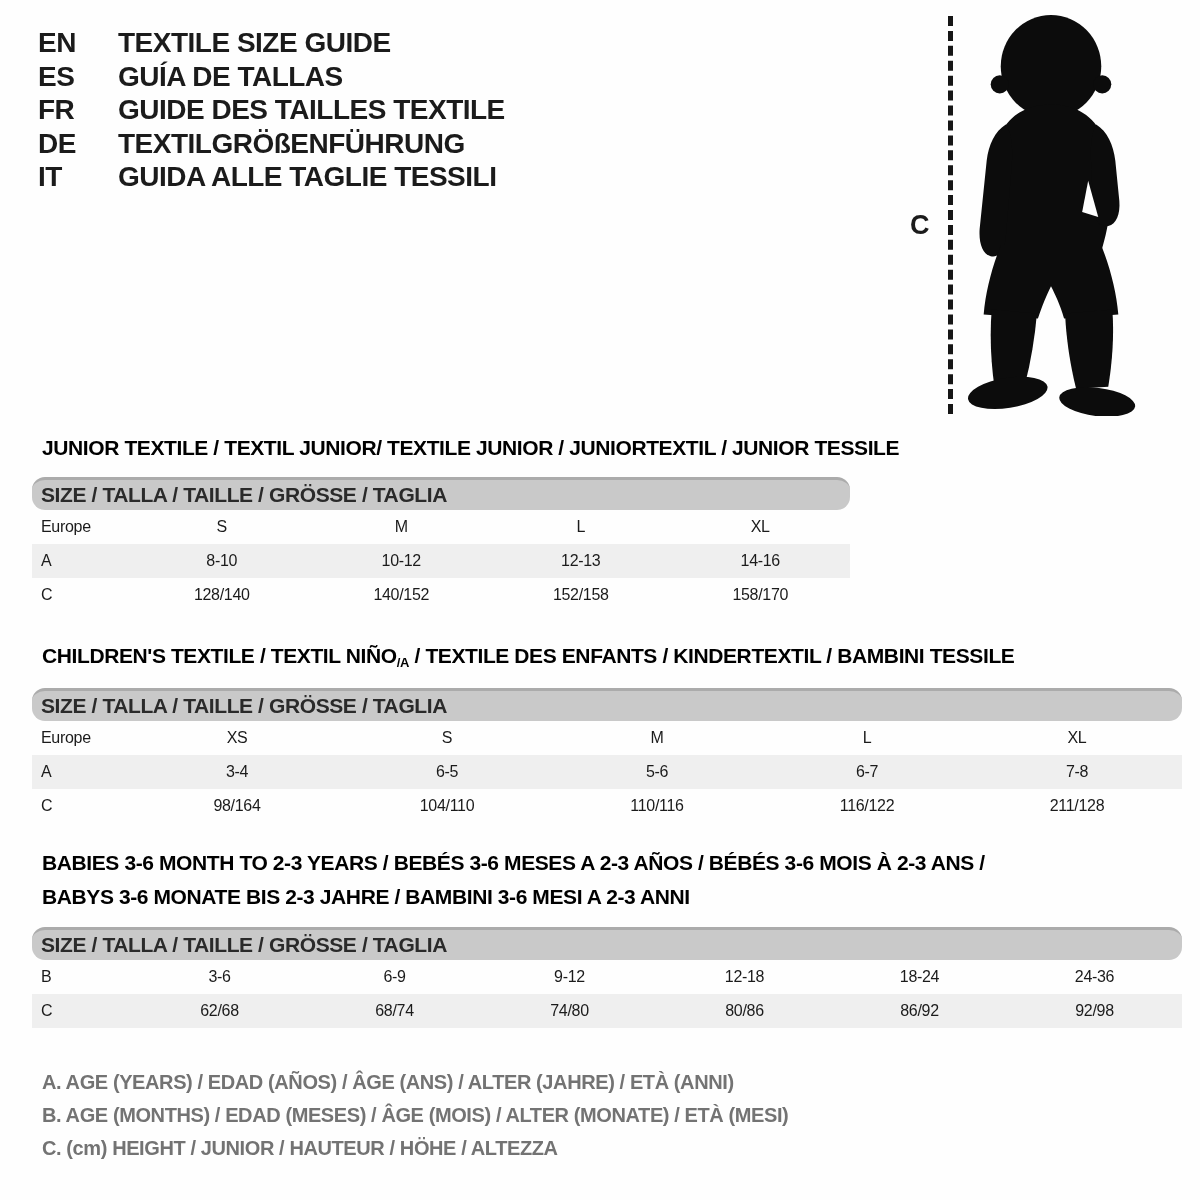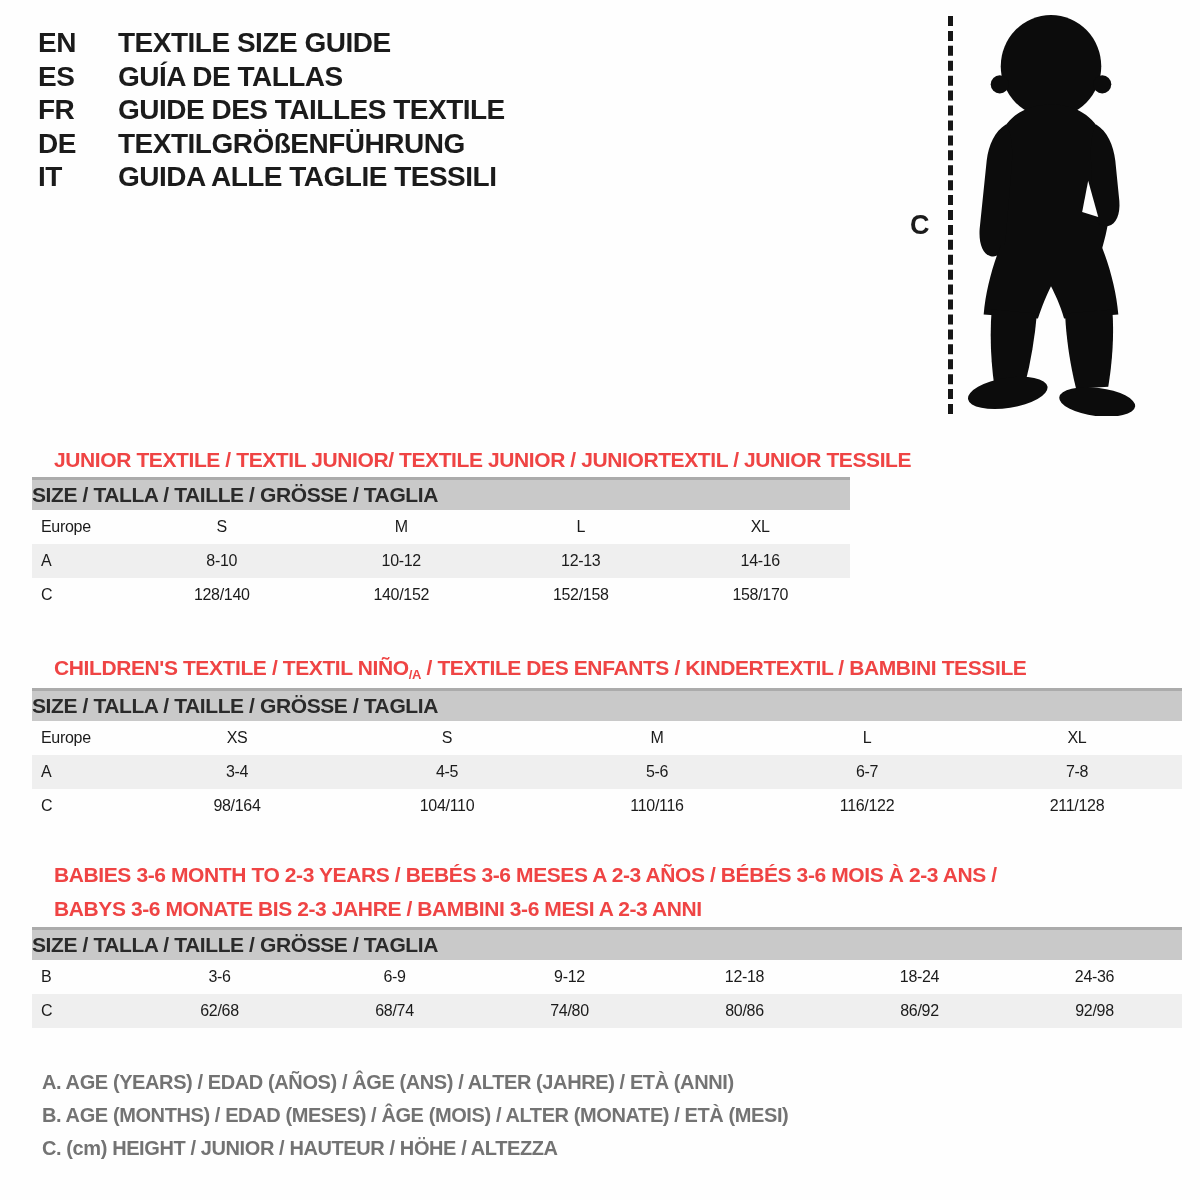--- a/index.html
+++ b/index.html
@@ -13,36 +13,36 @@
   .langs { position:absolute; left:38px; top:26px; }
   .lang-row { display:flex; line-height:33.5px; font-weight:700; font-size:28px; letter-spacing:-0.5px; }
   .lang-code { width:80px; }
 
   
   .measure-line { position:absolute; left:948px; top:16px; height:398px; width:0; border-left:5px dashed #161616; }
   .measure-label { position:absolute; left:910px; top:210px; font-size:27px; font-weight:700; }
   .toddler { position:absolute; left:963px; top:14px; width:177px; height:402px; }
 
   
-  .heading { position:absolute; margin:12px; font-size:21px; font-weight:700; letter-spacing:-0.4px; white-space:nowrap; color:#ef4444; }
+  .heading { position:absolute; margin:0; font-size:21px; font-weight:700; letter-spacing:-0.4px; white-space:nowrap; color:#000000; }
   #junior-heading   { left:42px; top:436px; }
   #children-heading { left:42px; top:644px; }
   #babies-heading   { left:42px; top:846px; line-height:34px; }
   .subsize { font-size:13px; vertical-align:-4px; letter-spacing:-0.3px; }
 
   
   .tbl { position:absolute; left:32px; }
   #junior-table   { top:477px; width:818px; }
   #children-table { top:688px; width:1150px; }
   #babies-table   { top:927px; width:1150px; }
 
   .size-bar {
     height:30px; background:#c9c9c9; border-top:3px solid #ababab;
-    display:flex; align-items:center; 
-    font-weight:700; font-size:21px; letter-spacing:-0.4px; color:#2a2a2a;
+    display:flex; align-items:center; padding-left:9px;
+    font-weight:700; font-size:21px; letter-spacing:-0.4px; color:#2a2a2a;border-radius:13px;
   }
   .row { display:flex; align-items:center; height:34px; font-size:16px; letter-spacing:-0.3px; }
   .row.alt { background:#efefef; }
   .lbl { width:100px; padding-left:9px; box-sizing:border-box; }
   .cell { flex:1; text-align:center; }
 
   
   .footnotes { position:absolute; left:42px; top:1066px; font-size:20px; font-weight:700; letter-spacing:-0.4px; line-height:33px; color:#737373; white-space:nowrap; }
 </style>
 </head>
@@ -131,21 +131,21 @@
       <span class="lbl">Europe</span>
       <span class="cell">XS</span>
       <span class="cell">S</span>
       <span class="cell">M</span>
       <span class="cell">L</span>
       <span class="cell">XL</span>
     </div>
     <div class="row alt">
       <span class="lbl">A</span>
       <span class="cell">3-4</span>
-      <span class="cell">4-5</span>
+      <span class="cell">6-5</span>
       <span class="cell">5-6</span>
       <span class="cell">6-7</span>
       <span class="cell">7-8</span>
     </div>
     <div class="row">
       <span class="lbl">C</span>
       <span class="cell">98/164</span>
       <span class="cell">104/110</span>
       <span class="cell">110/116</span>
       <span class="cell">116/122</span>

